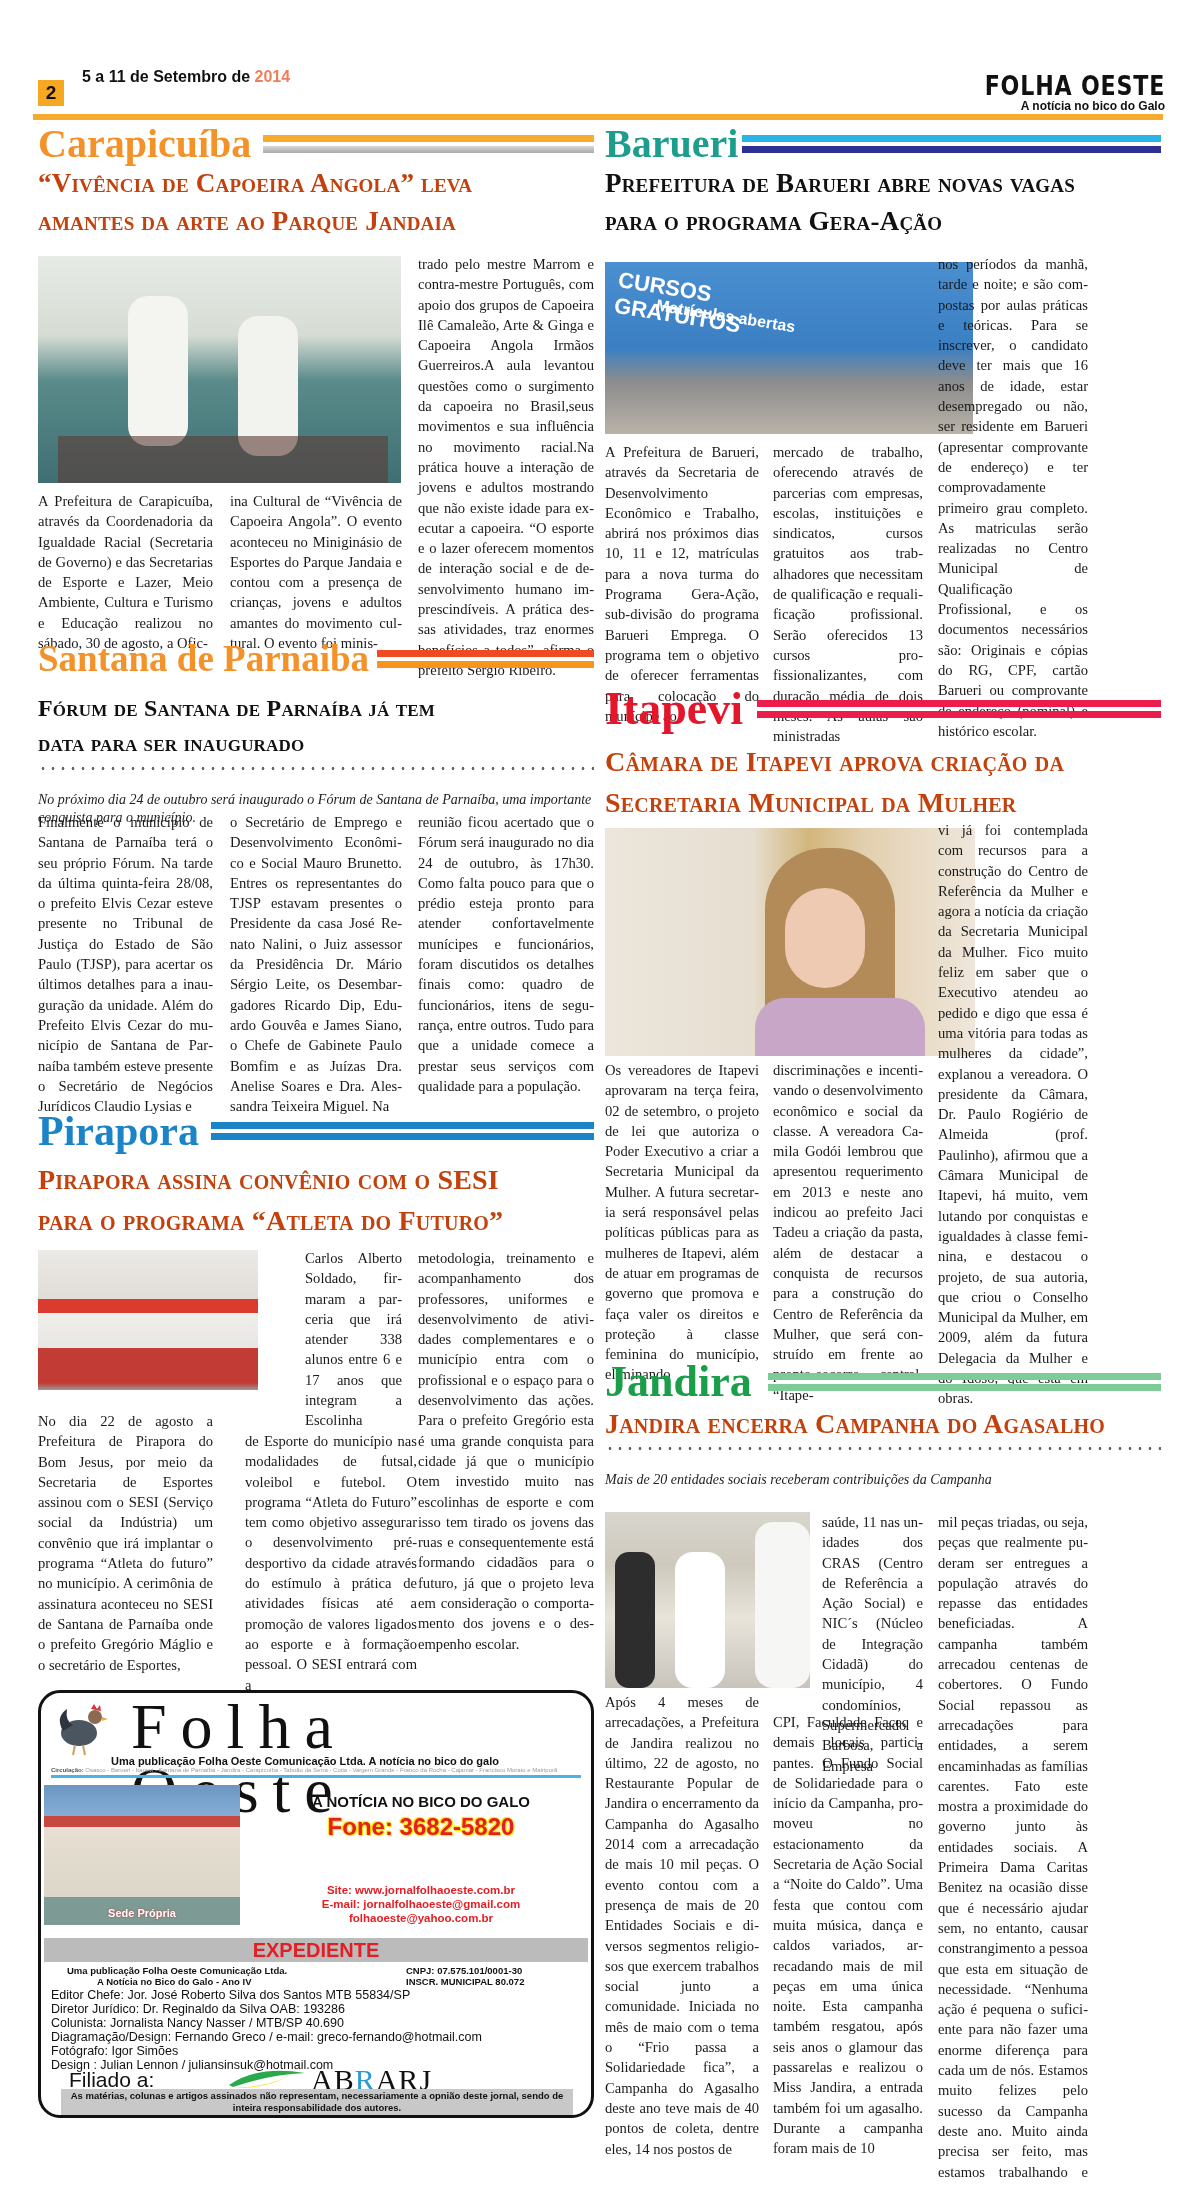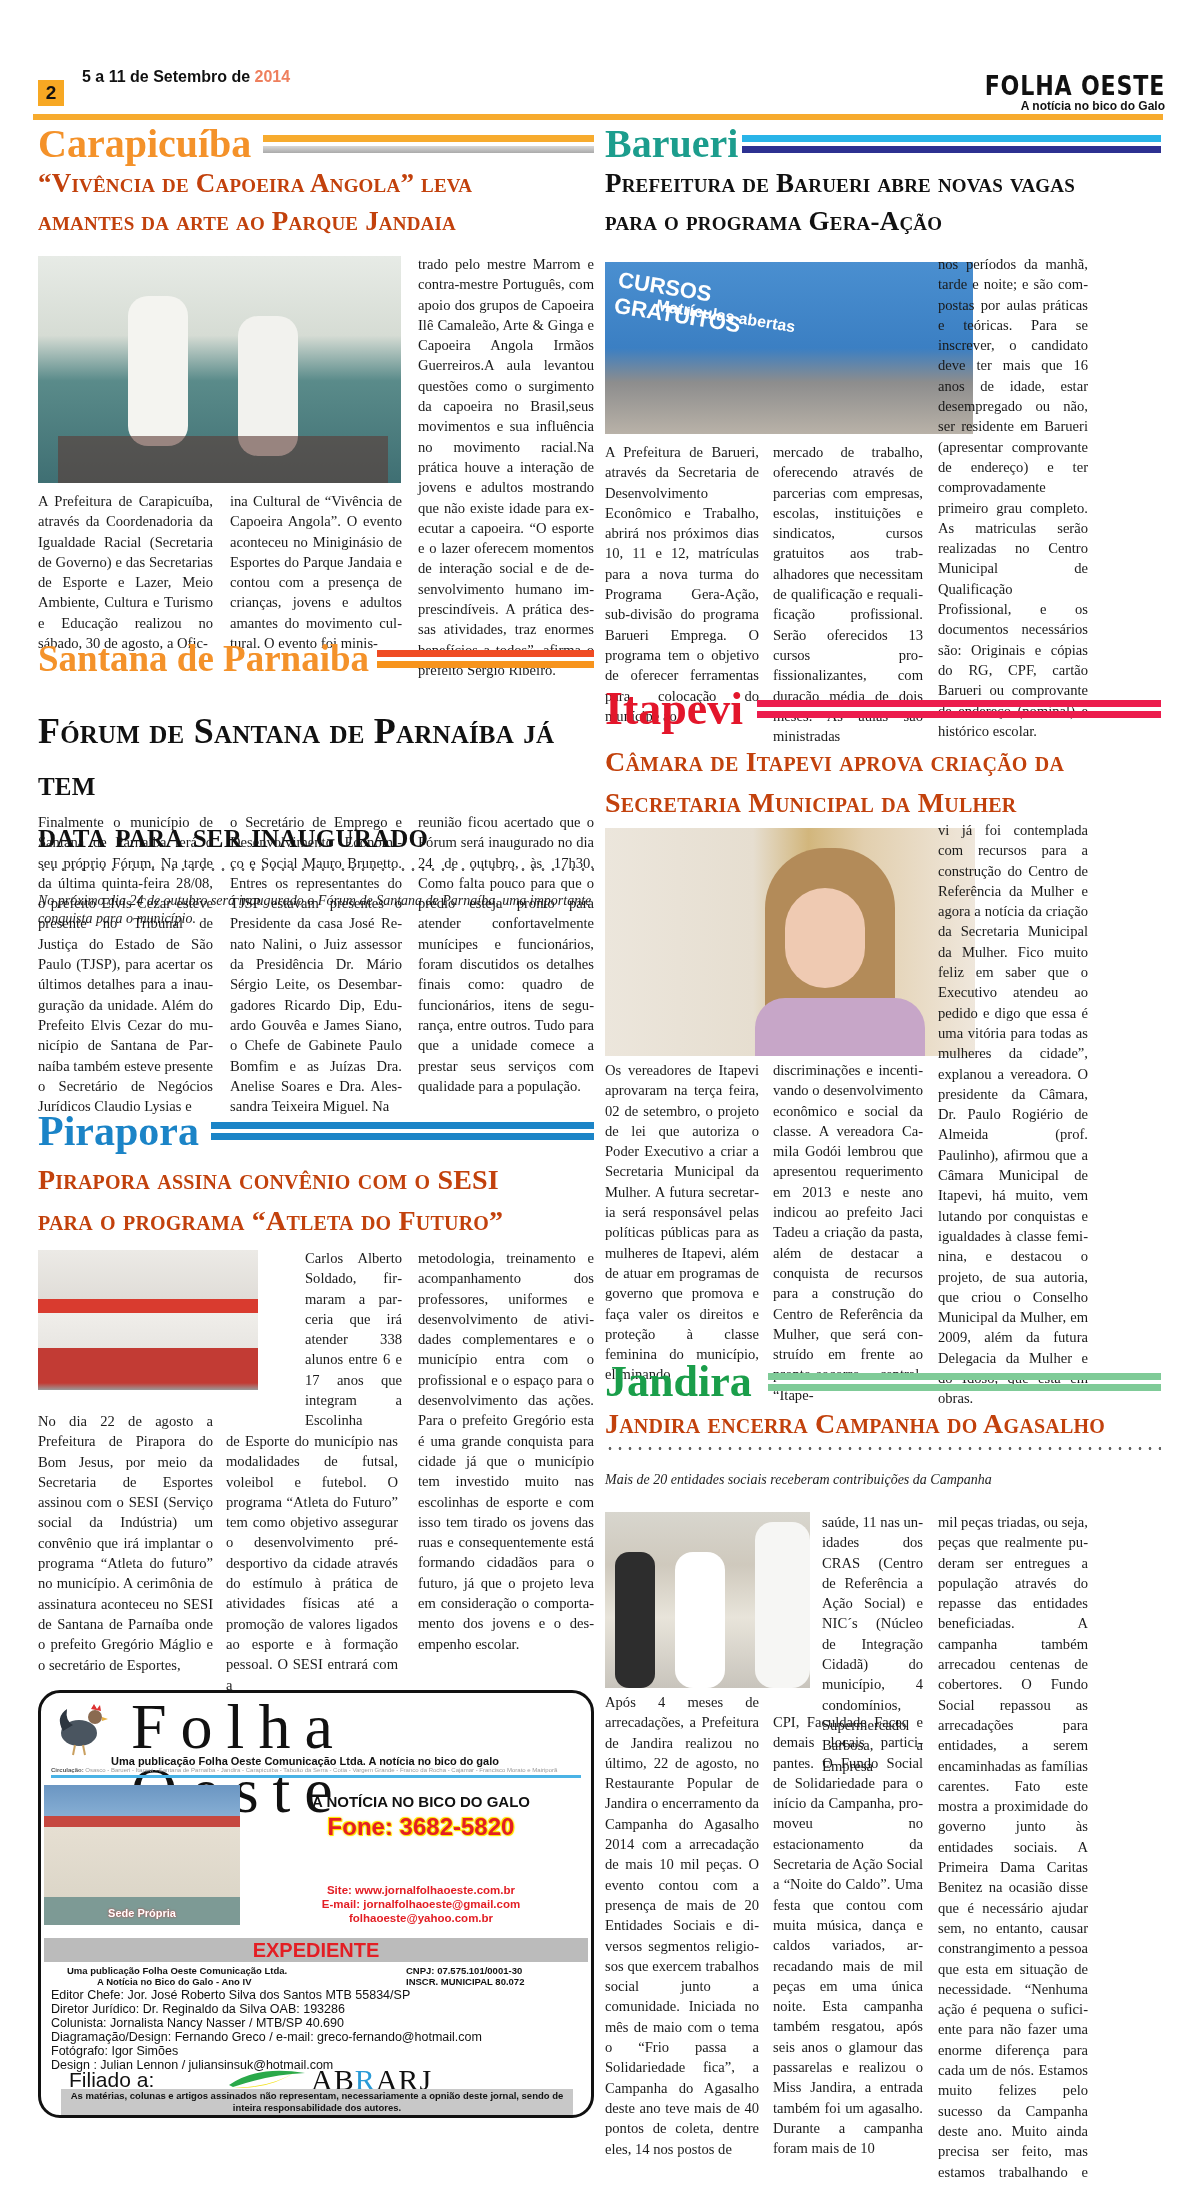--- a/index.html
+++ b/index.html
@@ -94,21 +94,21 @@
 <div class="col" style="left:938px;top:254px;width:150px">nos períodos da manhã, tarde e noite; e são com­postas por aulas práticas e teóricas. Para se inscrever, o candidato deve ter mais que 16 anos de idade, es­tar desempregado ou não, ser residente em Barueri (apresentar comprovante de endereço) e ter compro­vadamente primeiro grau completo. As matriculas serão realizadas no Centro Municipal de Qualificação Profissional, e os documen­tos necessários são: Origi­nais e cópias do RG, CPF, cartão Barueri ou comprov­ante de endereço (nominal) e histórico escolar.</div>
 
 <section class="abs" style="left:38px;top:640px;width:556px">
   <div class="sec">
     <span class="name" style="color:#f4922a;font-size:37px">Santana de Parnaiba</span>
     <span class="bars" style="margin-left:8px">
         <i style="background:#ef4b23"></i>
         <i style="background:#f7941d"></i>
       </span>
   </div>
-  <div class="headline dark" style="margin-top:28px;font-size:36px;line-height:1.45">
+  <div class="headline dark" style="margin-top:14px;font-size:24px;line-height:1.45">
       <div>Fórum de Santana de Parnaíba já tem</div>
       <div>data para ser inaugurado</div>
     </div>
   <div class="dots"></div>
   <div class="deck">No próximo dia 24 de outubro será inaugurado o Fórum de Santana de Parnaíba, uma importante conquista para o município.</div>
 </section>
 <div class="col" style="left:38px;top:812px;width:175px">Finalmente o município de Santana de Parnaíba terá o seu próprio Fórum. Na tarde da última quinta-feira 28/08, o prefeito Elvis Cezar es­teve presente no Tribunal de Justiça do Estado de São Paulo (TJSP), para acertar os últimos detalhes para a inau­guração da unidade. Além do Prefeito Elvis Cezar do mu­nicípio de Santana de Par­naíba também esteve presen­te o Secretário de Negócios Jurídicos Claudio Lysias e</div>
 <div class="col" style="left:230px;top:812px;width:172px">o Secretário de Emprego e Desenvolvimento Econômi­co e Social Mauro Brunetto. Entres os representantes do TJSP estavam presentes o Presidente da casa José Re­nato Nalini, o Juiz assessor da Presidência Dr. Mário Sérgio Leite, os Desembar­gadores Ricardo Dip, Edu­ardo Gouvêa e James Siano, o Chefe de Gabinete Paulo Bomfim e as Juízas Dra. Anelise Soares e Dra. Ales­sandra Teixeira Miguel. Na</div>
 <div class="col" style="left:418px;top:812px;width:176px">reunião ficou acertado que o Fórum será inaugurado no dia 24 de outubro, às 17h30. Como falta pouco para que o prédio esteja pronto para atender confortavelmente munícipes e funcionários, foram discutidos os detal­hes finais como: quadro de funcionários, itens de segu­rança, entre outros. Tudo para que a unidade comece a prestar seus serviços com qualidade para a população.</div>
 
@@ -143,21 +143,21 @@
       </span>
   </div>
   <div class="headline" style="margin-top:8px;font-size:28px;line-height:1.45">
       <div>Pirapora assina convênio com o SESI</div>
       <div>para o programa “Atleta do Futuro”</div>
     </div>
 </section>
 <div class="photo" style="left:38px;top:1250px;width:220px;height:140px;background:linear-gradient(180deg,#eceae6 0,#e0ddd8 35%,#d93b2f 35%,#d93b2f 45%,#f0eeea 45%,#e8e6e2 70%,#c23b34 70%,#c23b34 95%,#9a9a9a 100%)"></div>
 <div class="col" style="left:38px;top:1411px;width:175px">No dia 22 de agosto a Prefeitura de Pirapora do Bom Jesus, por meio da Secretaria de Esportes assinou com o SESI (Ser­viço social da Indústria) um convênio que irá im­plantar o programa “Atleta do futuro” no município. A cerimônia de assinatura aconteceu no SESI de San­tana de Parnaíba onde o prefeito Gregório Máglio e o secretário de Esportes,</div>
 <div class="col" style="left:305px;top:1248px;width:97px">Carlos Alberto Soldado, fir­maram a par­ceria que irá atender 338 alunos entre 6 e 17 anos que integram a Escolinha</div>
-<div class="col" style="left:226px;top:1431px;width:172px">de Esporte do município nas modalidades de fut­sal, voleibol e futebol. O programa “Atleta do Fu­turo” tem como objetivo assegurar o desenvolvim­ento pré-desportivo da ci­dade através do estímulo à prática de atividades físicas até a promoção de valores ligados ao es­porte e à formação pesso­al. O SESI entrará com a</div>
+<div class="col" style="left:245px;top:1431px;width:172px">de Esporte do município nas modalidades de fut­sal, voleibol e futebol. O programa “Atleta do Fu­turo” tem como objetivo assegurar o desenvolvim­ento pré-desportivo da ci­dade através do estímulo à prática de atividades físicas até a promoção de valores ligados ao es­porte e à formação pesso­al. O SESI entrará com a</div>
 <div class="col" style="left:418px;top:1248px;width:176px">metodologia, treinamento e acompanhamento dos professores, uniformes e desenvolvimento de ativi­dades complementares e o município entra com o profissional e o espaço para o desenvolvimento das ações. Para o pre­feito Gregório esta é uma grande conquista para ci­dade já que o município tem investido muito nas escolinhas de esporte e com isso tem tirado os jovens das ruas e conse­quentemente está forman­do cidadãos para o futuro, já que o projeto leva em consideração o comporta­mento dos jovens e o des­empenho escolar.</div>
 
 <section class="abs" style="left:605px;top:1360px;width:556px">
   <div class="sec">
     <span class="name" style="color:#1a9e4a;font-size:44px">Jandira</span>
     <span class="bars" style="margin-left:16px">
         <i style="background:#7fcb98"></i>
         <i style="background:#7fcb98"></i>
       </span>
   </div>

